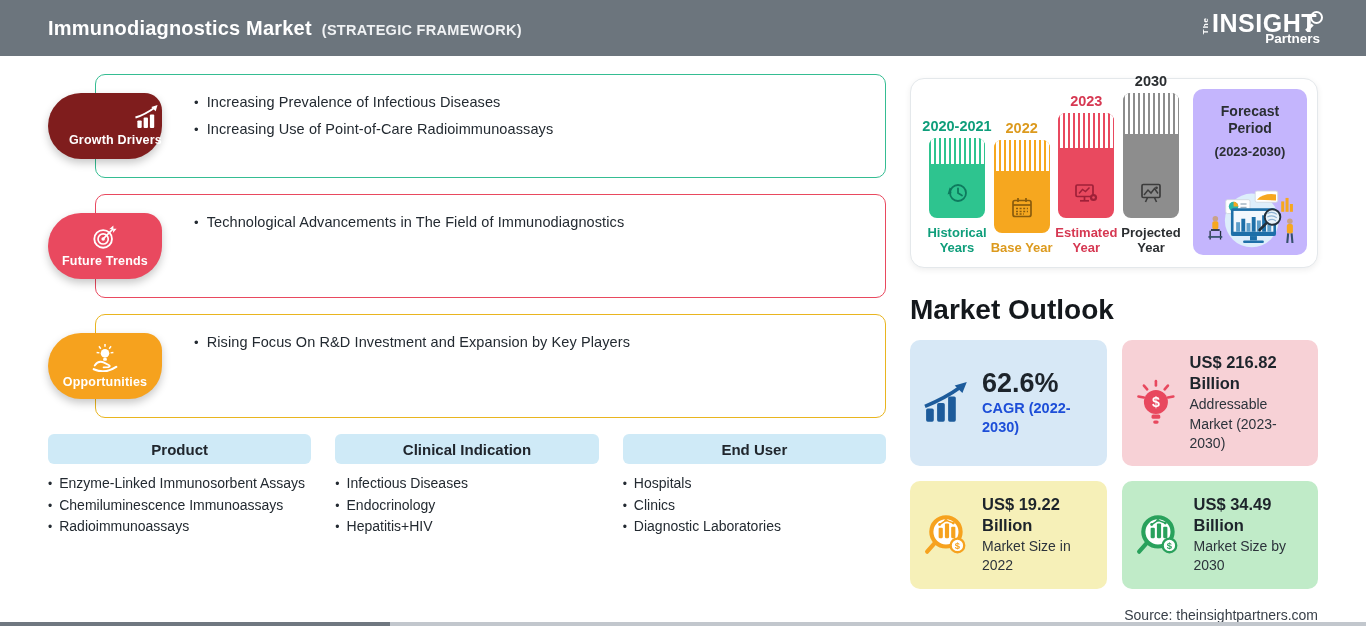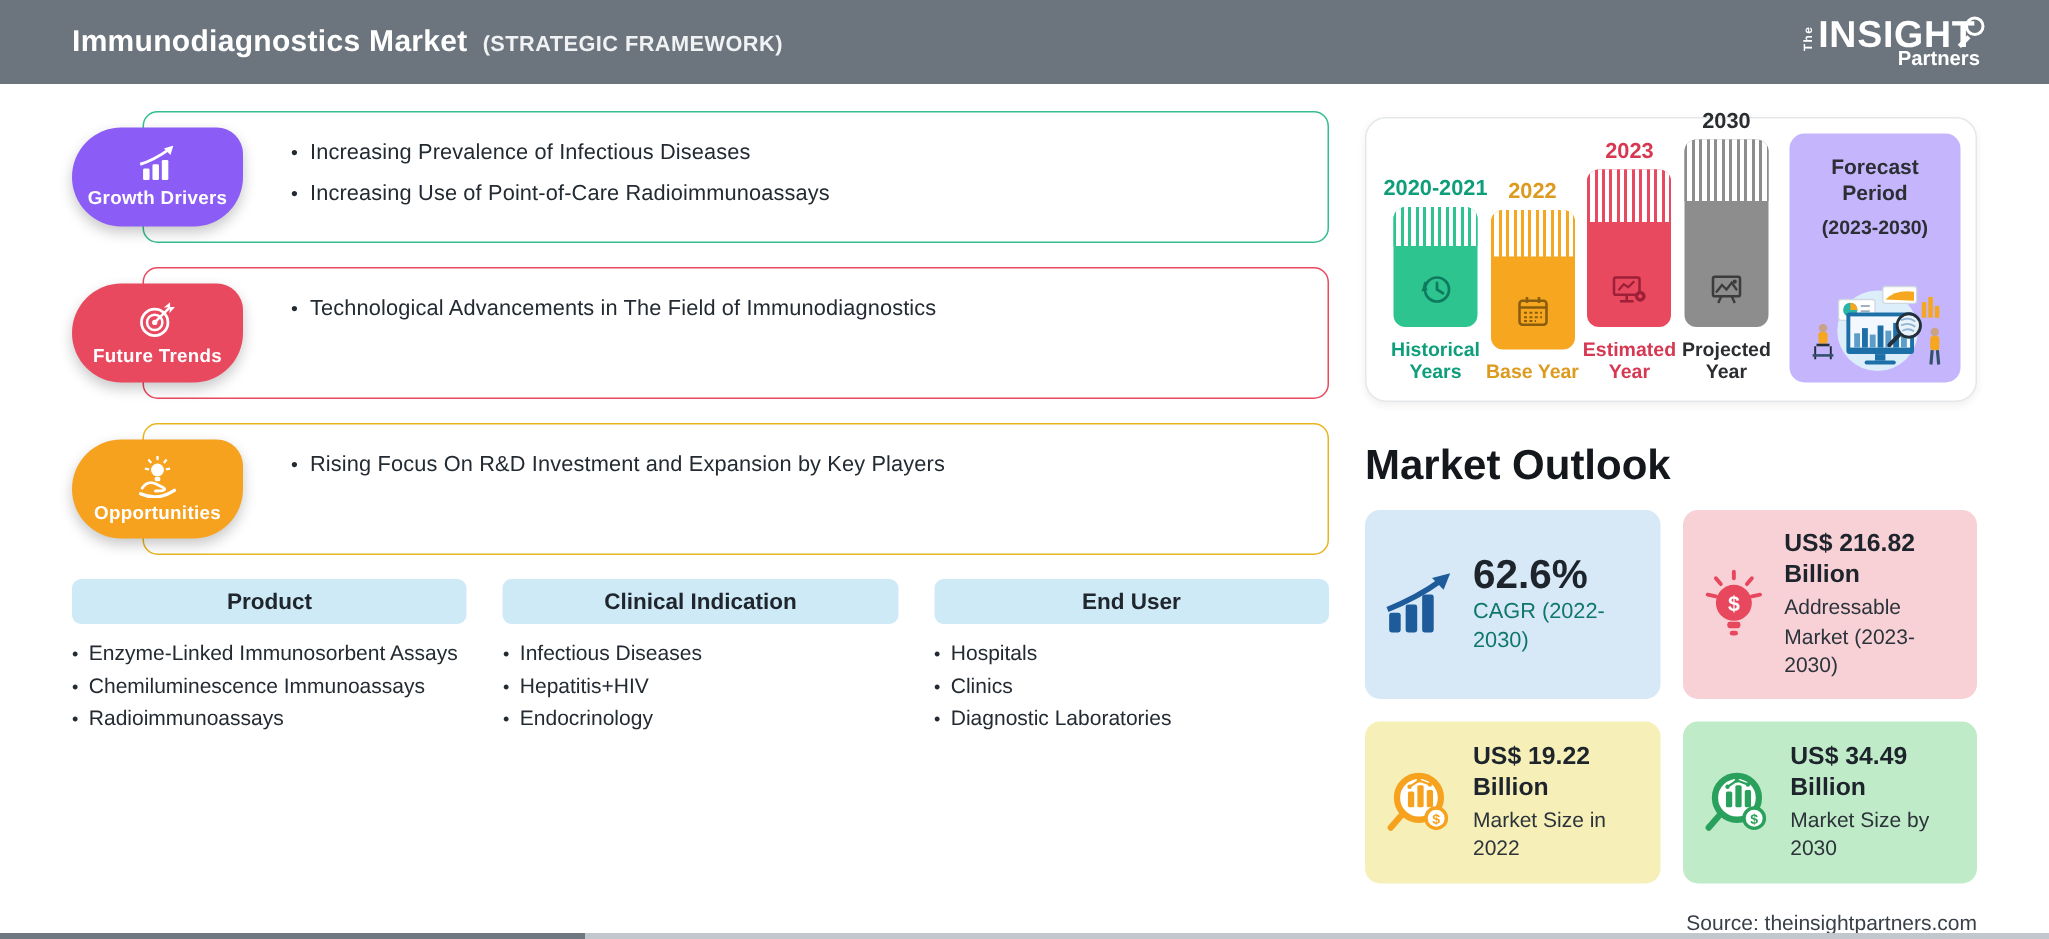--- a/index.html
+++ b/index.html
@@ -28,33 +28,33 @@
   .logo-lens::after { content:""; position:absolute; width:2.5px; height:9px; background:#fff;
                left:-4px; top:10px; transform:rotate(45deg); }
   .logo-partners { font-size:13.5px; font-weight:700; margin-top:-4px; padding-right:10px; }
 
   
   .main { display:flex; gap:24px; padding:18px 48px 0 48px; }
   .left-col { width:838px; flex:none; }
   .right-col { width:408px; flex:none; margin-top:4px; }
 
   
-  .fw-row { position:relative; height:88px; margin-bottom:16px; }
+  .fw-row { position:relative; height:104px; margin-bottom:16px; }
   .fw-box { position:absolute; left:47px; right:0; top:0; bottom:0; background:#fff;
             border:1.5px solid; border-radius:10px; padding:19px 18px 0 98px; }
   .fw-box.b-green { border-color:#35bd92; }
   .fw-box.b-red   { border-color:#e9495f; }
   .fw-box.b-gold  { border-color:#e9b51f; }
   .fw-box ul { list-style:none; }
   .fw-box li { font-size:14.5px; color:#232a31; margin-bottom:11px; letter-spacing:.1px; }
   .fw-box li::before { content:"•"; margin-right:8px; font-size:13px; }
   .fw-badge { position:absolute; left:0; top:50%; transform:translateY(-50%); width:114px; height:66px;
               border-radius:34px 18px 34px 34px; display:flex; flex-direction:column; align-items:center;
               justify-content:center; gap:3px; box-shadow:0 4px 9px rgba(0,0,0,.22); z-index:2; }
-  .fw-badge.g { background:#8b5cf6; }
+  .fw-badge.g { background:#7f1d1d;align-items:flex-end; }
   .fw-badge.r { background:#e9495f; }
   .fw-badge.o { background:#f6a21e; }
   .fw-badge .lbl { color:#fff; font-weight:700; font-size:12.5px; letter-spacing:.2px; }
 
   
   .seg-bar { margin-top:19px; height:31px; background:#6c747d; border-radius:8px; color:#fff;
              display:flex; align-items:center; justify-content:center; font-weight:700; font-size:15.5px; }
   .seg-cols { display:flex; gap:24px; margin-top:11px; }
   .seg-col { flex:1; }
   .seg-head { height:30px; background:#cfeaf7; border-radius:6px; display:flex; align-items:center;
@@ -99,21 +99,21 @@
   .mo-card { border-radius:10px; padding:12px 10px 12px 12px; display:flex; align-items:center; gap:10px; }
   .mo-card.c0 { background:#d7e8f6; min-height:125px; }
   .mo-card.c1 { background:#f7d1d6; min-height:125px; }
   .mo-card.c2 { background:#f6f0b8; min-height:108px; }
   .mo-card.c3 { background:#c0ebc8; min-height:108px; }
   .mo-icon { flex:none; }
   .mo-text { flex:1; }
   .mo-value { font-weight:800; font-size:16.5px; color:#1d242b; line-height:21px; }
   .mo-card.c0 .mo-value { font-size:27px; line-height:30px; }
   .mo-label { font-size:14px; color:#2c333b; line-height:19.5px; margin-top:1px; }
-  .mo-card.c0 .mo-label { font-size:14.5px; color:#0f766e; }
+  .mo-card.c0 .mo-label { font-size:14.5px; color:#1d4ed8;font-weight:bold; }
 
   .source-line { text-align:right; font-size:14px; color:#394049; margin-top:18px; }
 
   
   .hscroll { position:absolute; left:0; right:0; bottom:0; height:4px; background:#c2c7cd; }
   .hscroll-thumb { position:absolute; left:0; top:0; height:100%; width:390px; background:#6f7780; }
 </style>
 </head>
 <body>
 
@@ -204,22 +204,22 @@
           <ul class="seg-list">
             <li>Enzyme-Linked Immunosorbent Assays</li>
             <li>Chemiluminescence Immunoassays</li>
             <li>Radioimmunoassays</li>
           </ul>
         </div>
         <div class="seg-col">
           <div class="seg-head">Clinical Indication</div>
           <ul class="seg-list">
             <li>Infectious Diseases</li>
+            <li>Endocrinology</li>
             <li>Hepatitis+HIV</li>
-            <li>Endocrinology</li>
           </ul>
         </div>
         <div class="seg-col">
           <div class="seg-head">End User</div>
           <ul class="seg-list">
             <li>Hospitals</li>
             <li>Clinics</li>
             <li>Diagnostic Laboratories</li>
           </ul>
         </div>

